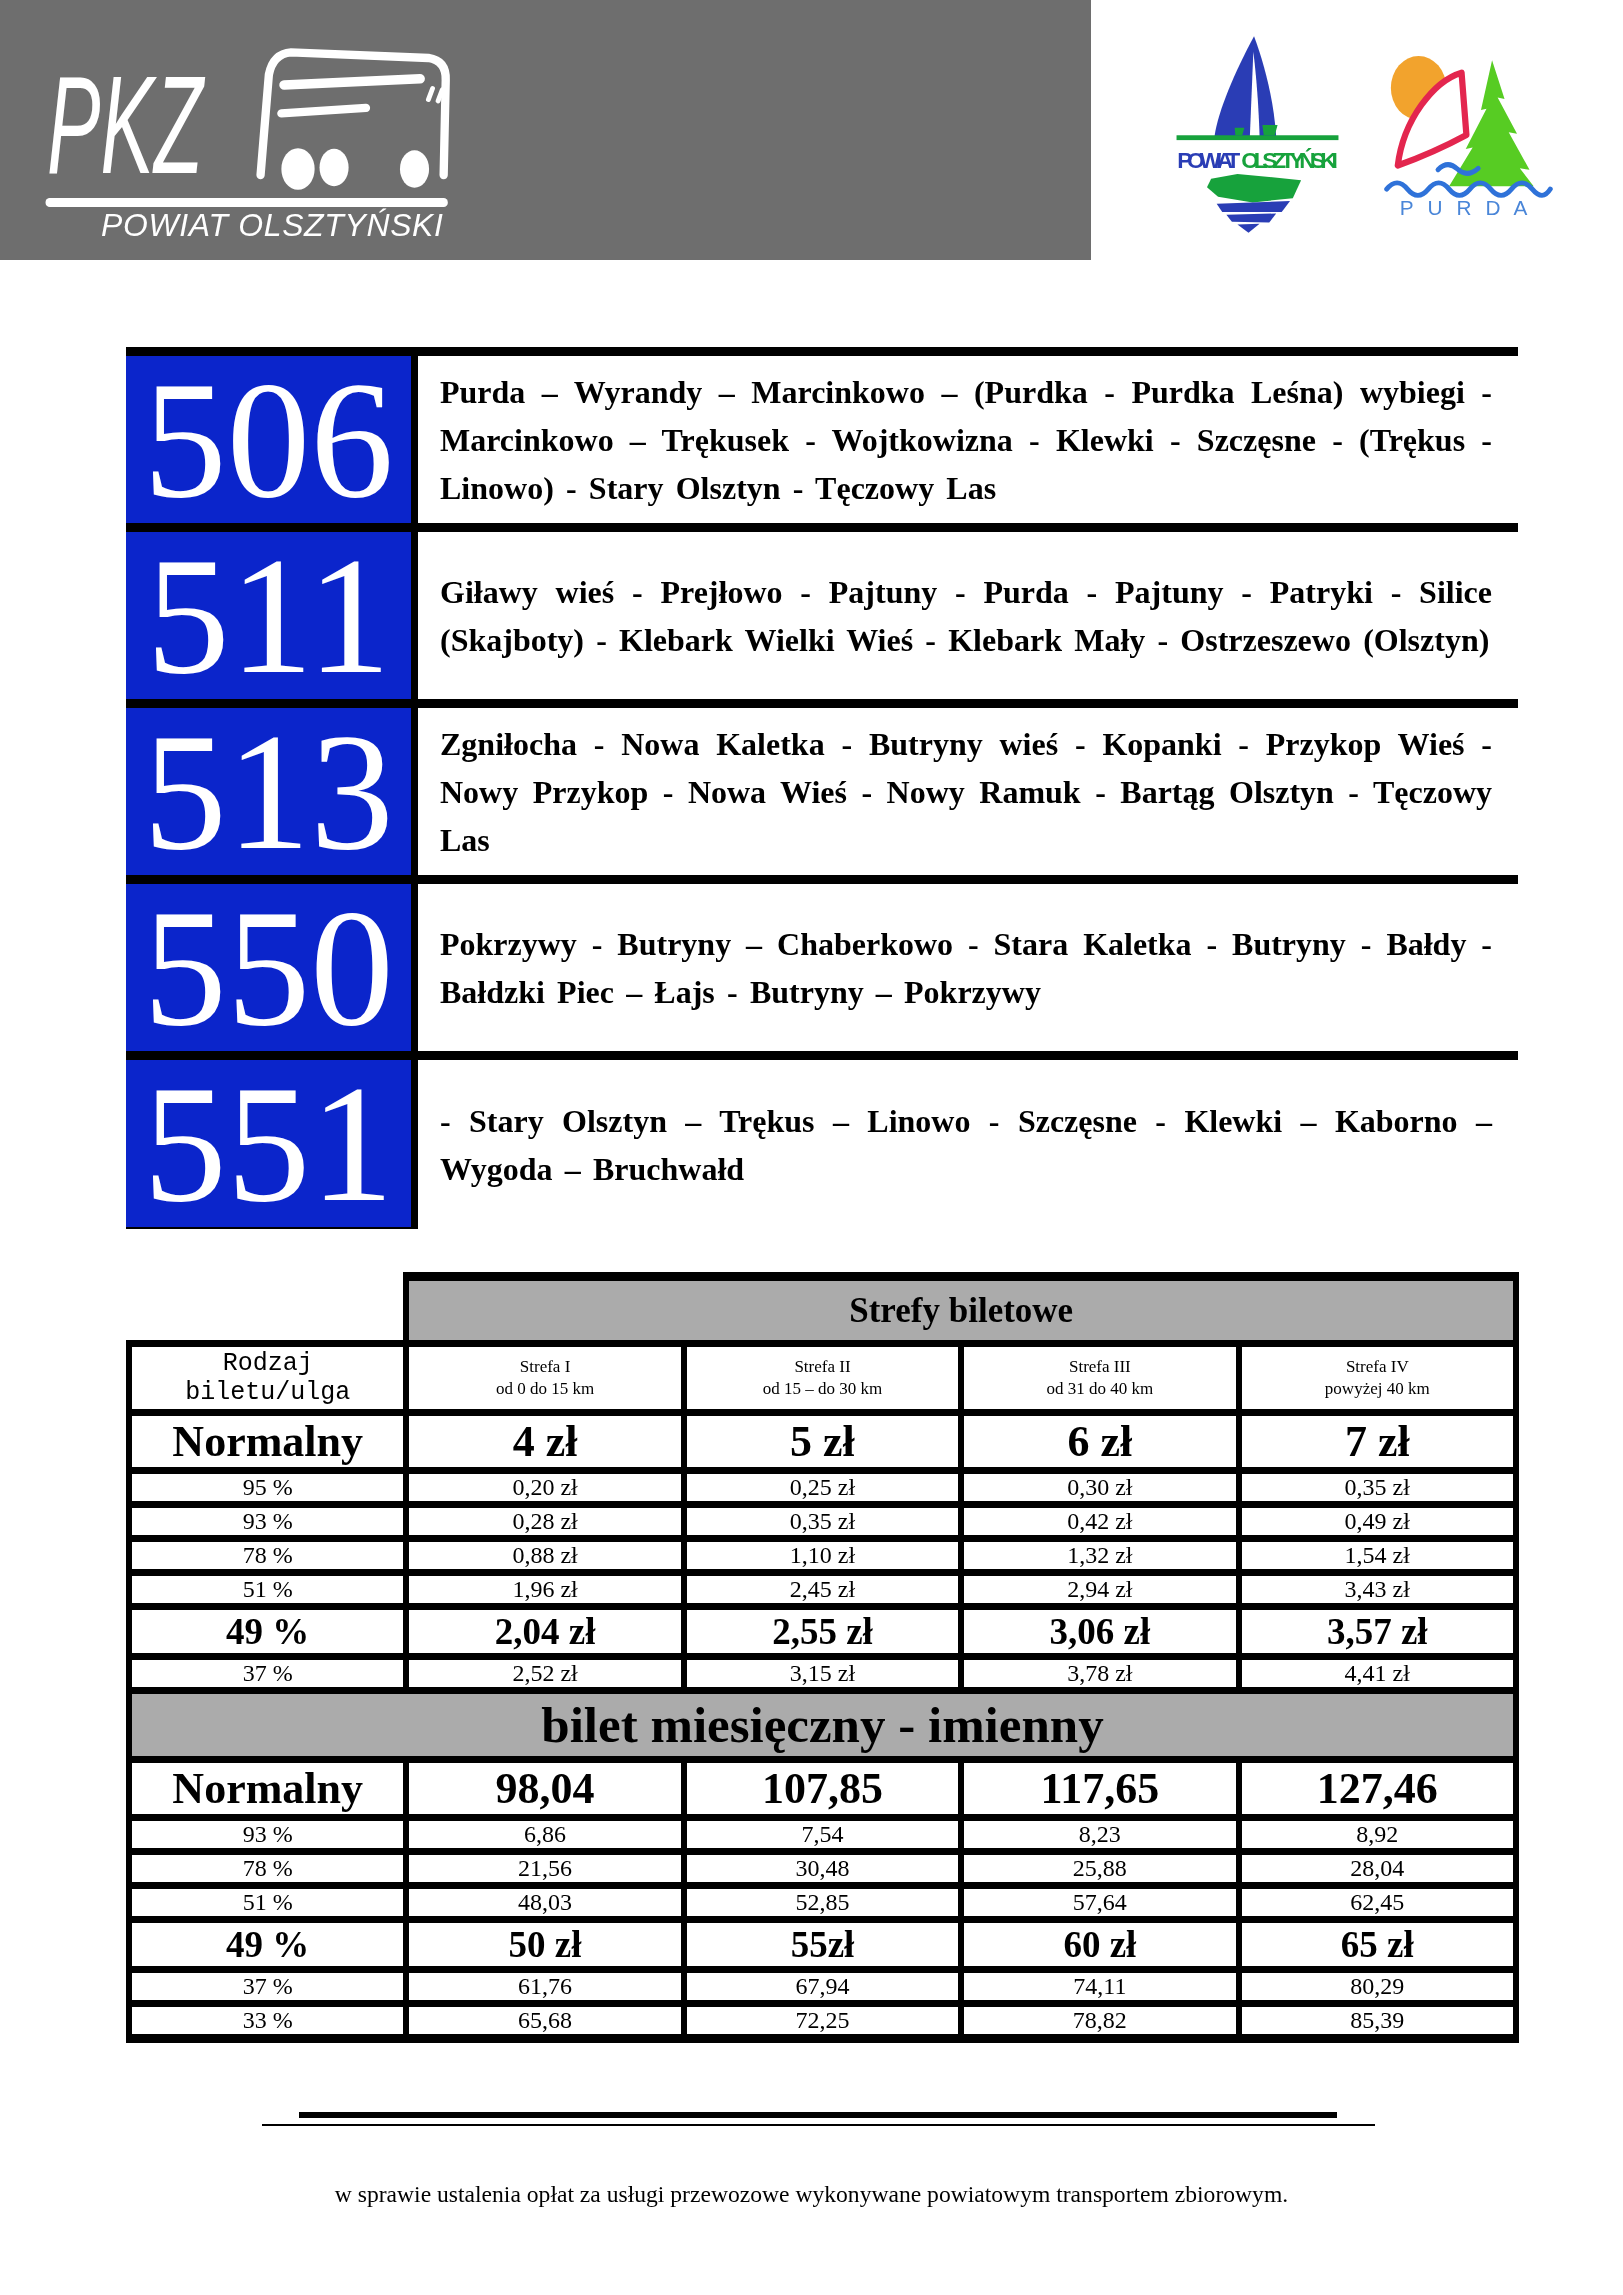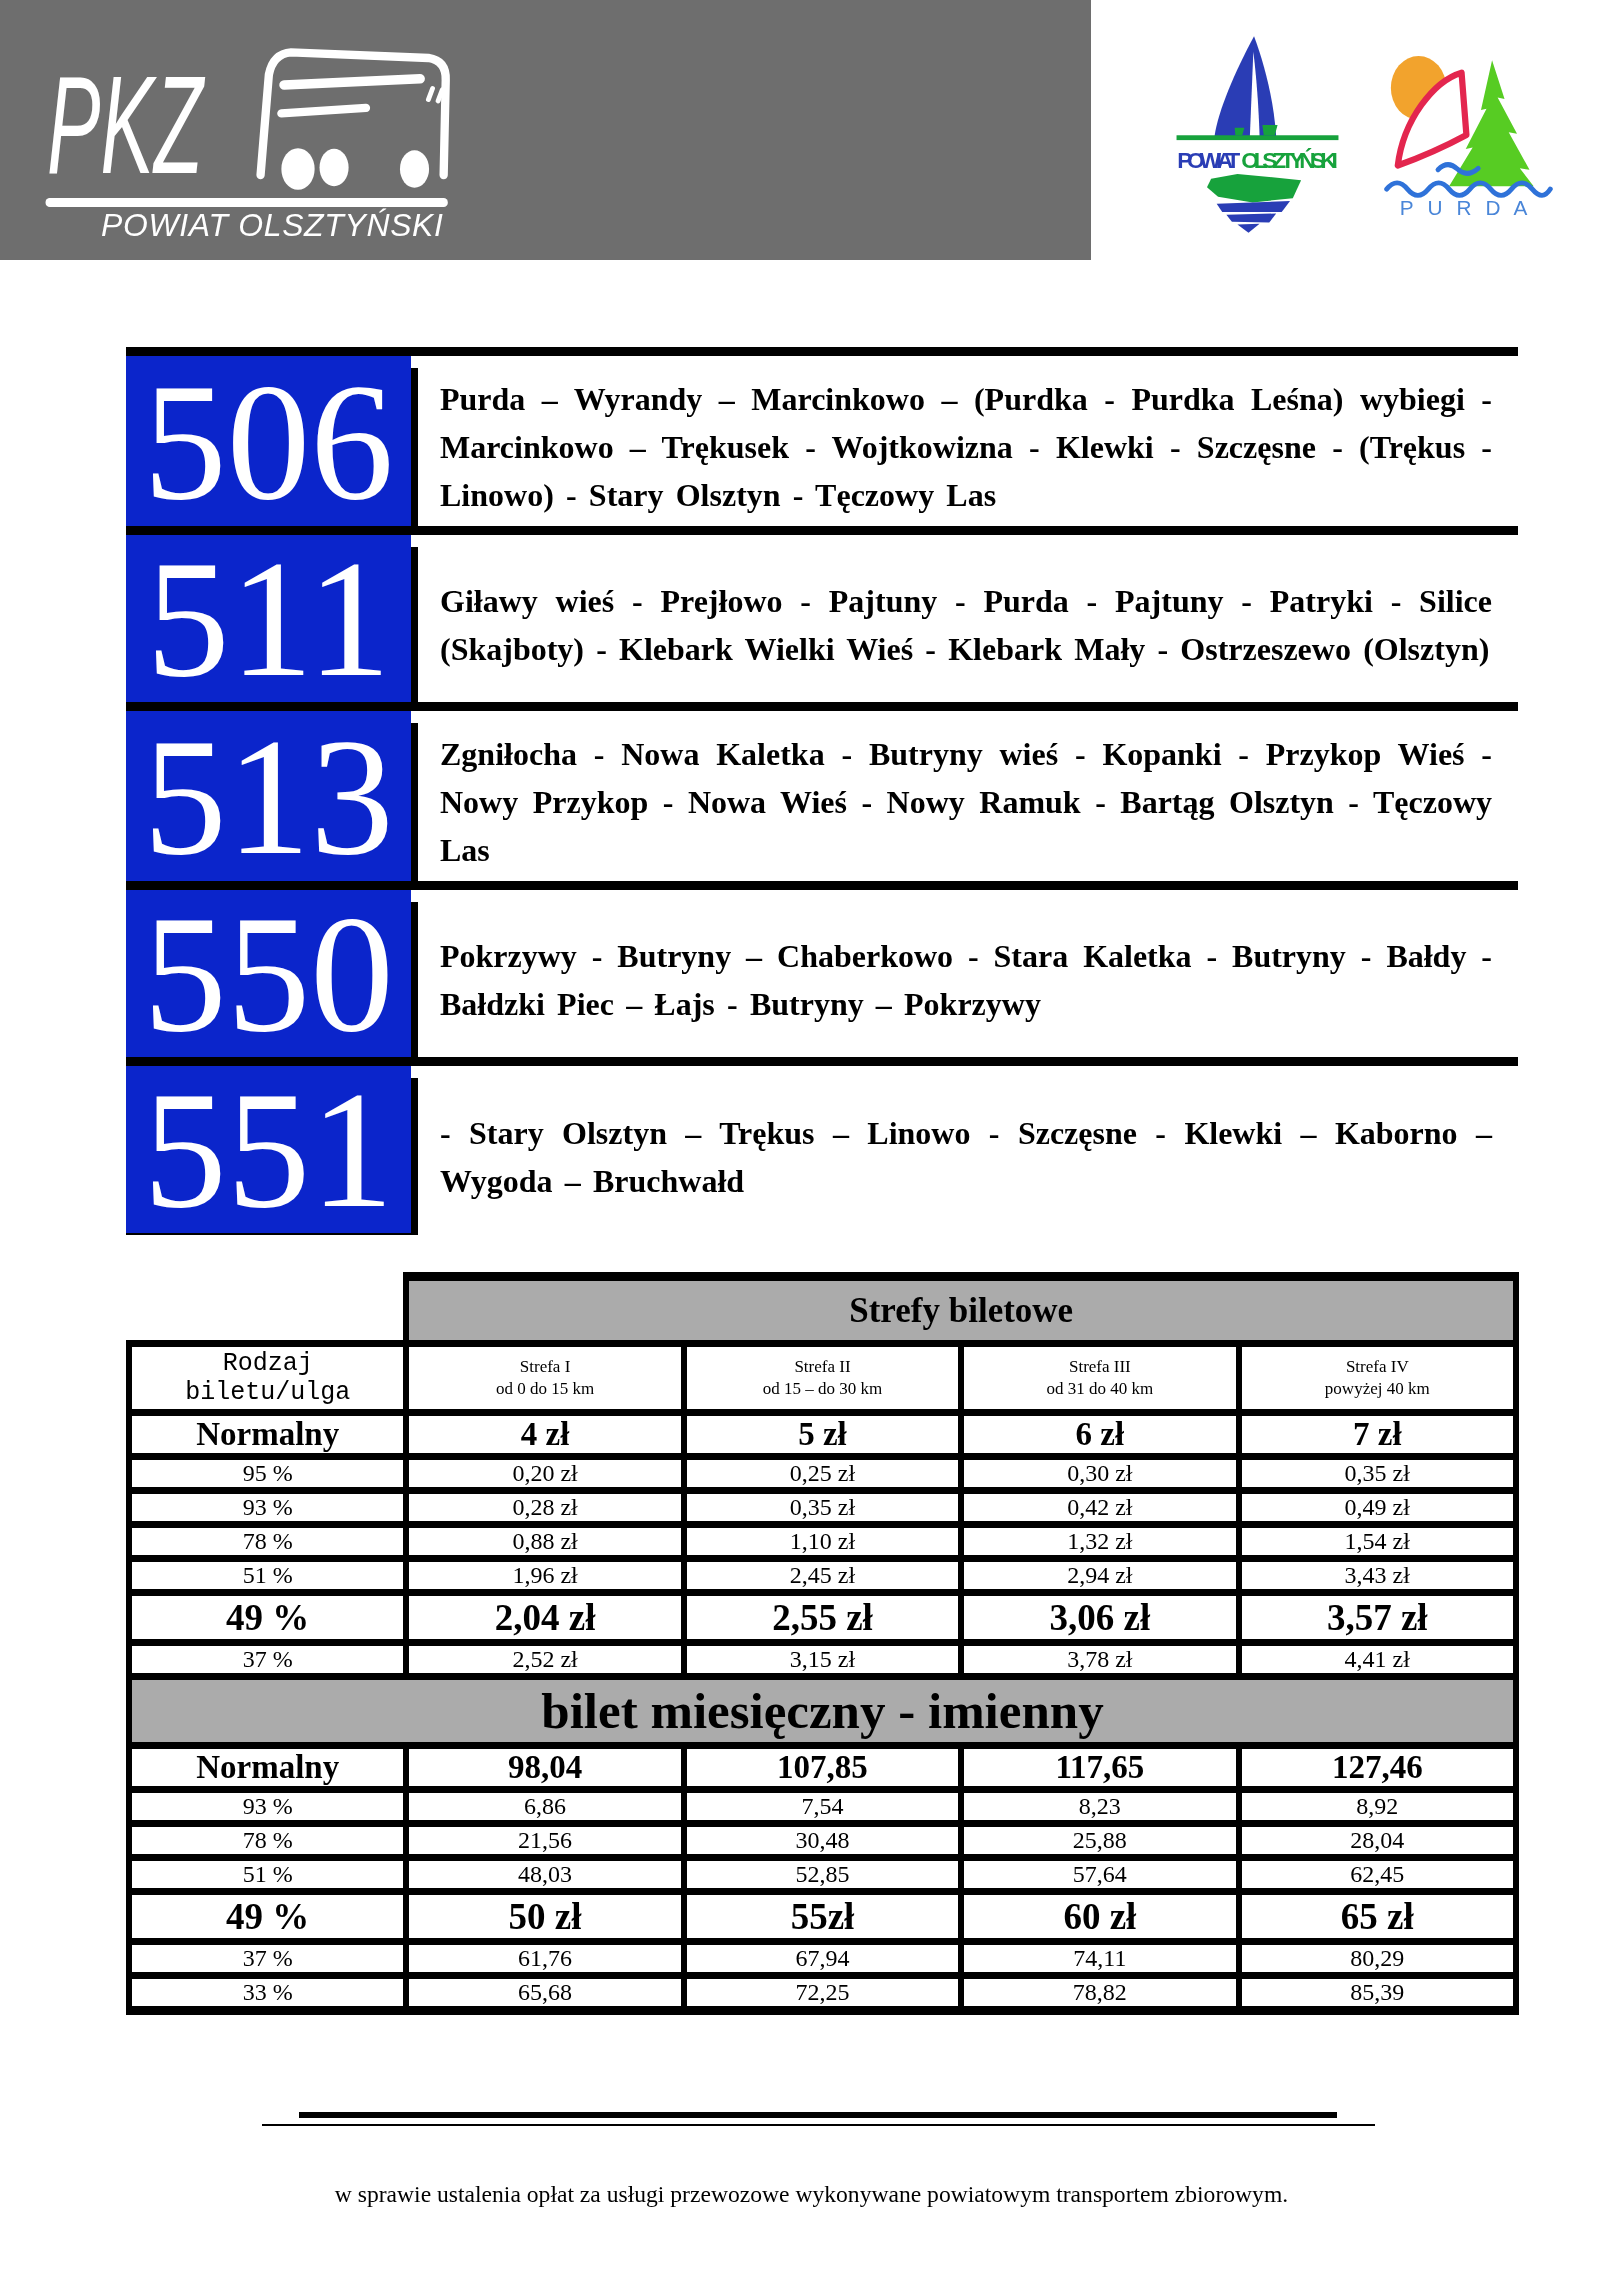--- a/index.html
+++ b/index.html
@@ -23,38 +23,37 @@
   .route-row{display:flex;border-top:9px solid #000;min-height:162px;align-items:stretch;}
   .route-num{
     width:285px;flex:0 0 285px;background:var(--route-blue);color:#fff;
     display:flex;align-items:center;justify-content:center;
     font-size:167px;line-height:1;font-family:"Liberation Serif","DejaVu Serif",serif;
   }
   .route-row:last-child .route-num{border-bottom:2.8px solid #000;}
   .route-desc{
     flex:1;border-left:7.6px solid #000;display:flex;align-items:center;
     padding:7px 26px 7px 22px;
-    margin-top:12px;
   }
   .route-desc p{
     margin:0;font-weight:bold;font-size:32px;line-height:1.5;
     text-align:justify;word-spacing:4.2px;width:100%;
   }
   
   .pt{position:absolute;left:126px;top:1272px;border-collapse:collapse;table-layout:fixed;width:1393px;}
   .pt td{border:6.2px solid #000;border-top-width:7px;border-bottom-width:7px;
          text-align:center;vertical-align:middle;padding:0 4.2px;}
   .pt col{width:20%;}
   td.blank{border:none;background:#fff;}
   td.gray{background:var(--table-gray);}
   .zones-title-cell{border-top-width:9px !important;height:67px;font-weight:bold;font-size:35px;}
   .zone-name-cell{height:69px;font-size:17px;line-height:1.28;}
   .rowhead-cell{font-size:25px;font-family:Liberation Mono, monospace;}
   .section-title-cell{height:69px;font-weight:bold;font-size:51px;}
-  .r-bold td{height:37px;font-weight:bold;font-size:33px;}
+  .r-bold td{height:37px;font-weight:bold;font-size:44px;}
   .r-small td{height:29px;font-size:24px;}
   .r-big td{height:42px;font-weight:bold;font-size:37px;}
   .pt tr:last-child td{border-bottom-width:9px;}
   
   .rule-thick{position:absolute;left:299px;top:2112px;width:1038px;height:6.2px;background:#000;}
   .rule-thin{position:absolute;left:262px;top:2124px;width:1113px;height:2.1px;background:#000;}
   .footer{position:absolute;left:0;top:2176px;width:1623px;text-align:center;
           font-size:23.6px;line-height:1.55;}
 </style>
 </head>

